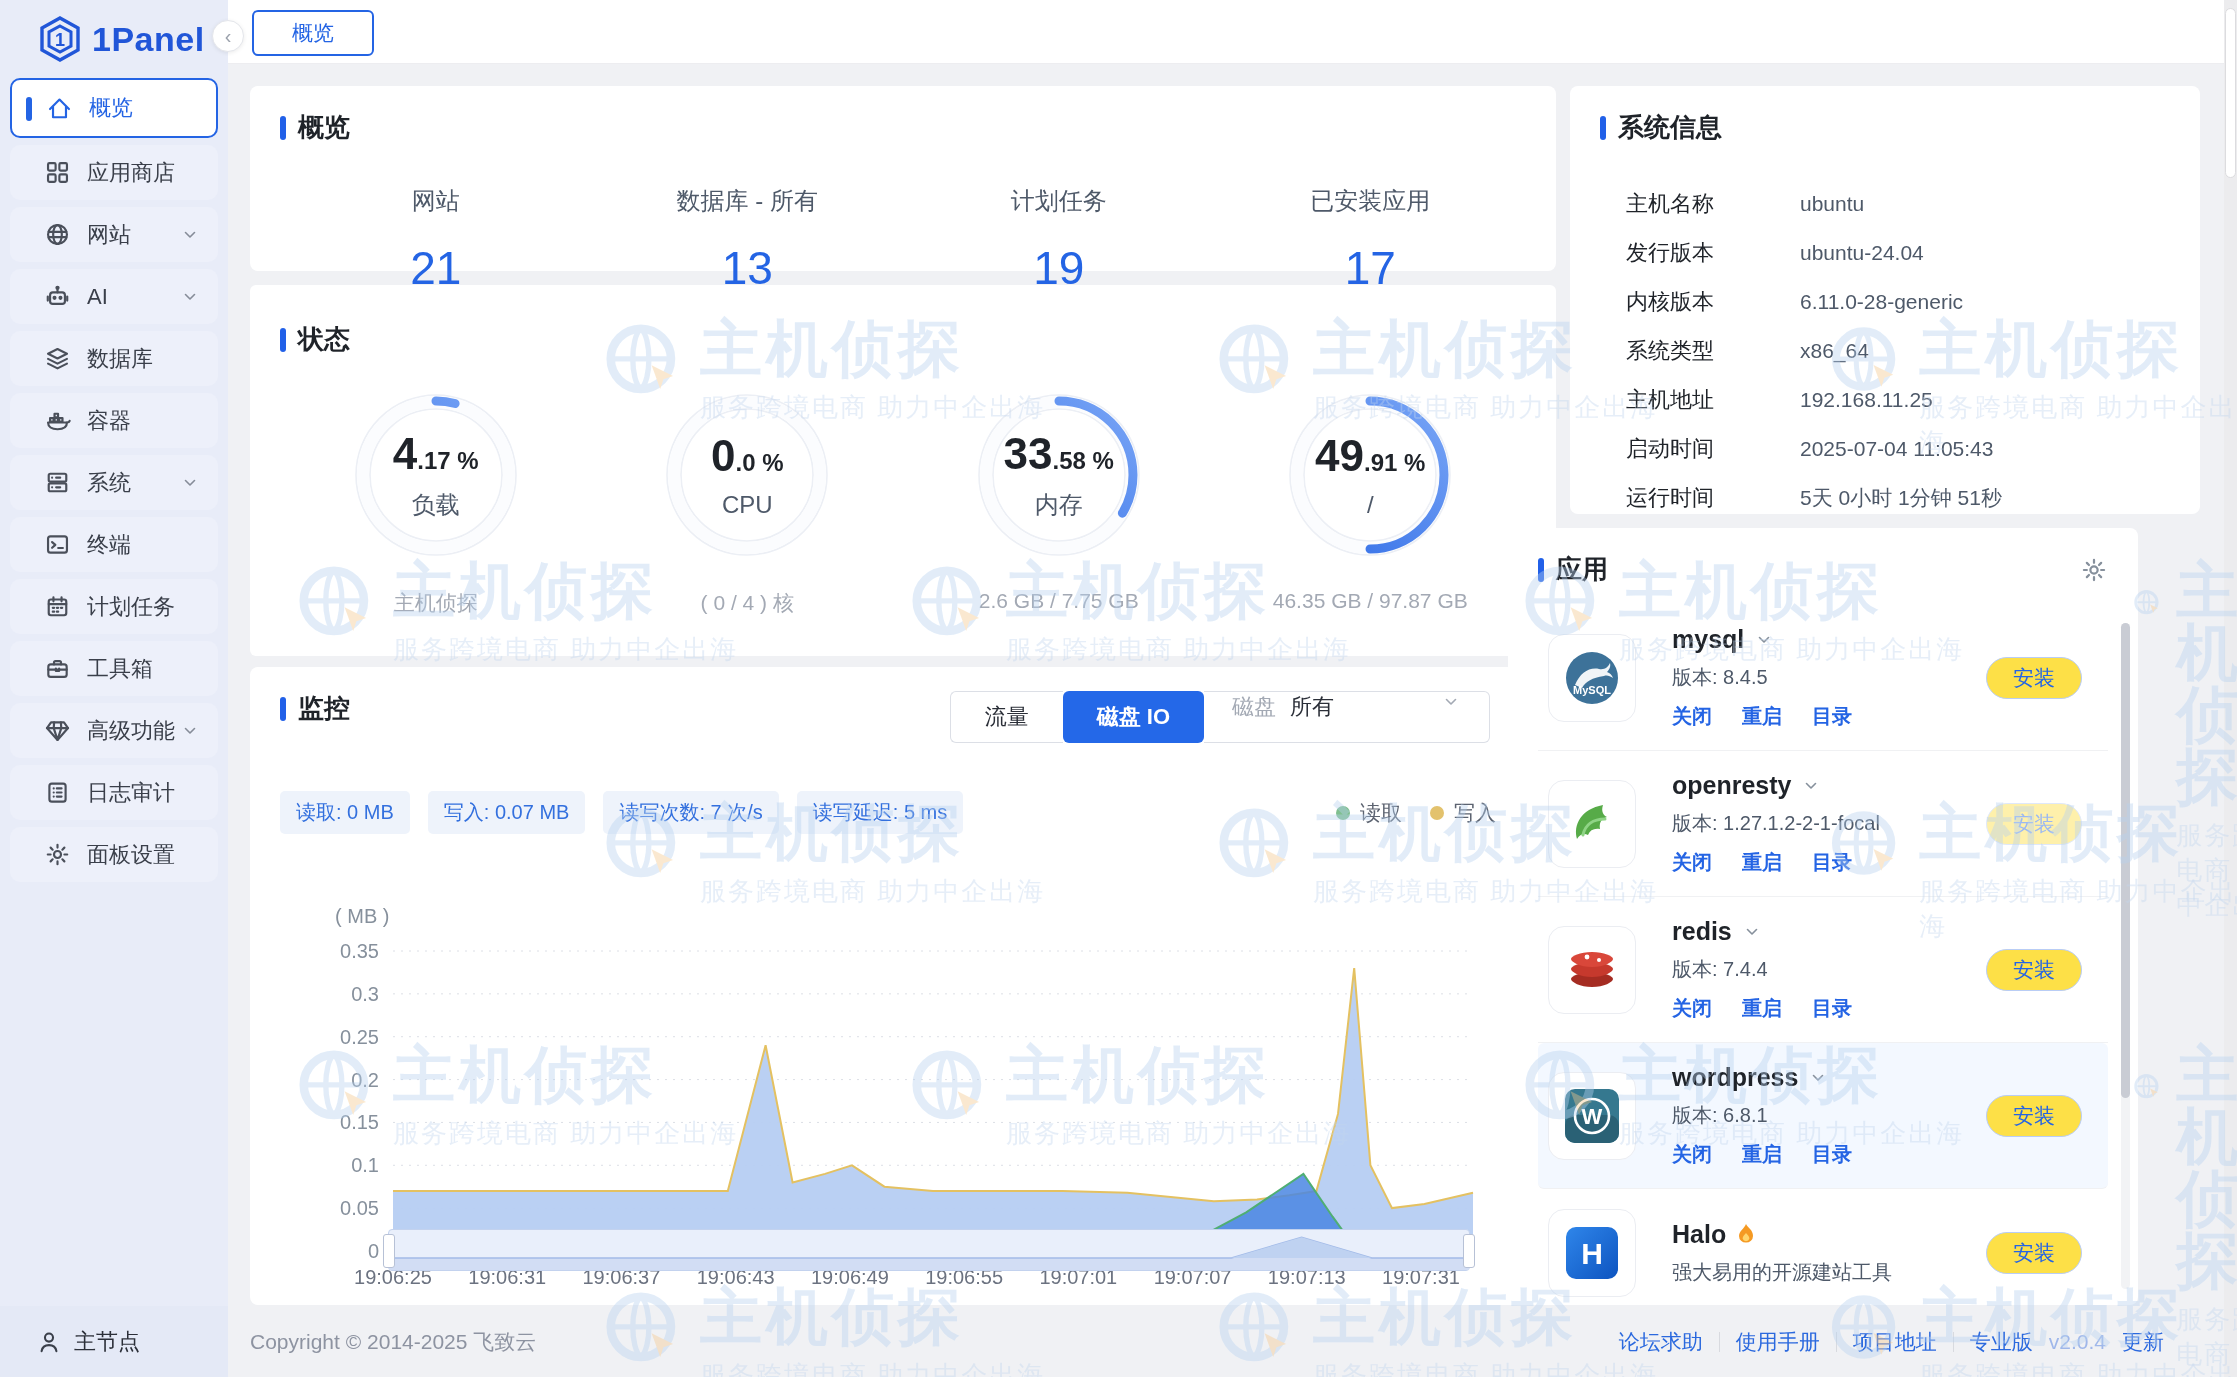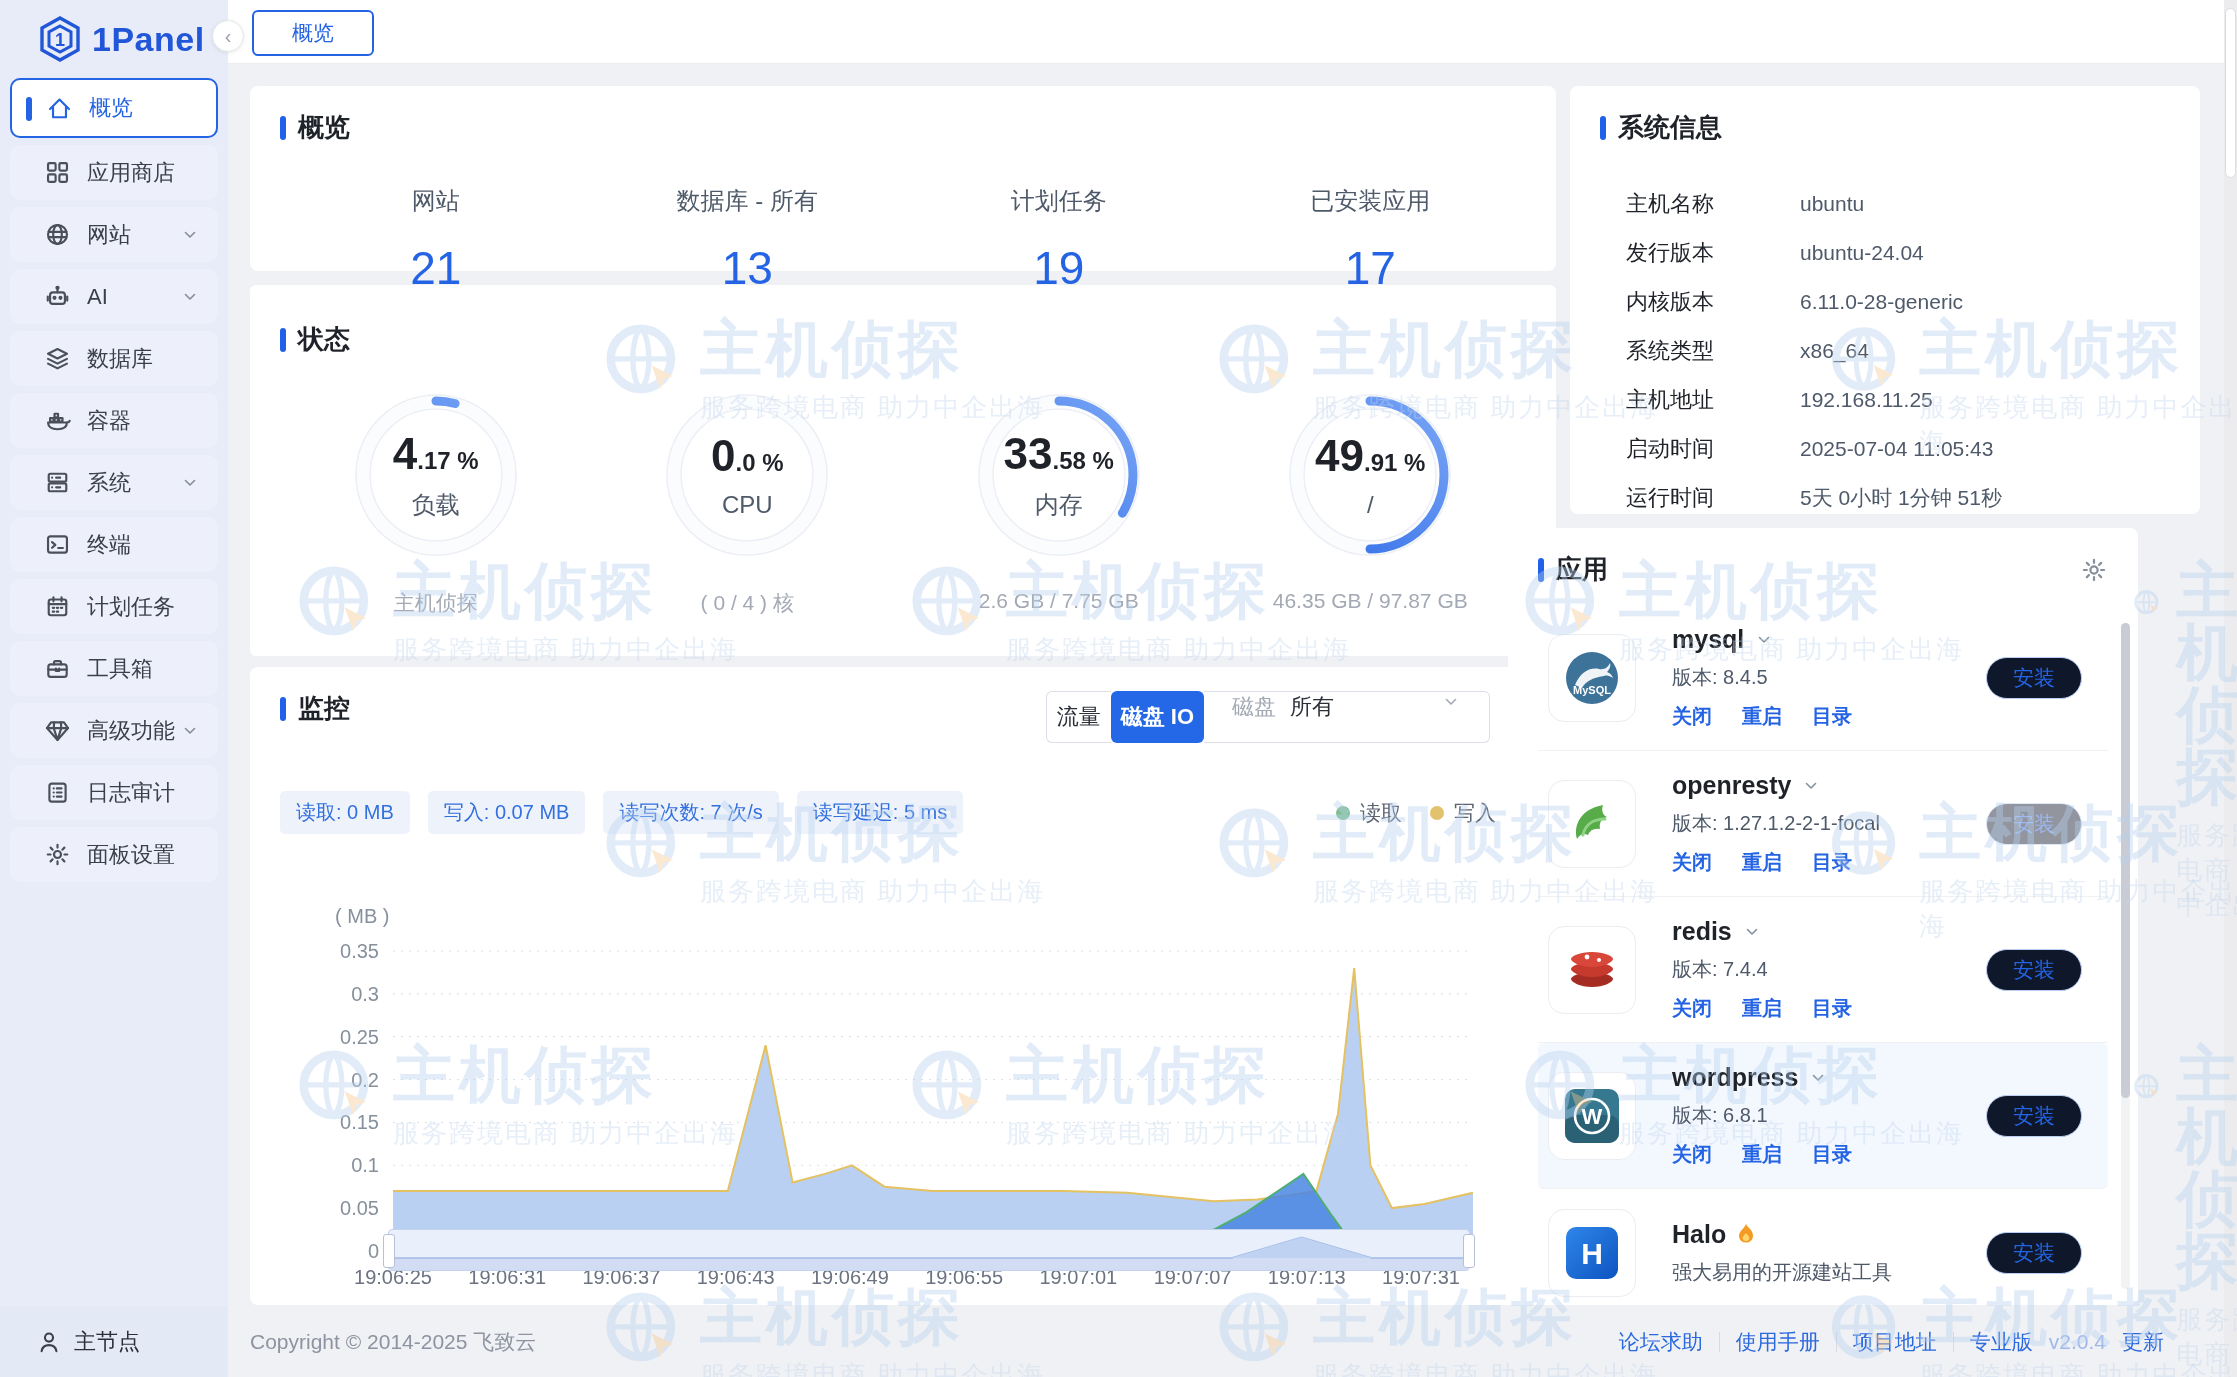--- a/index.html
+++ b/index.html
@@ -54,21 +54,21 @@
   .gauge-center { position:absolute; inset:0; display:flex; flex-direction:column; align-items:center; justify-content:center; }
   .g-num { color:#1f2329; font-weight:600; }
   .g-whole { font-size:44px; }
   .g-frac { font-size:24px; font-weight:600; }
   .g-label { font-size:24px; color:#4e5969; margin-top:10px; }
   .g-caption { margin-top:26px; font-size:21px; color:#a3a9b4; }
 
   
   .mon-head { display:flex; align-items:flex-start; justify-content:space-between; }
   .mon-controls { display:flex; margin-right:36px; }
-  .seg-btn { height:52px; padding:0 10px; display:flex; align-items:center; font-size:22px; cursor:pointer; }
+  .seg-btn { height:52px; padding:0 34px; display:flex; align-items:center; font-size:22px; cursor:pointer; }
   .seg-plain { border:1px solid #dcdfe6; border-right:none; border-radius:6px 0 0 6px; color:#2b2f38; background:#fff; }
   .seg-active { background:#2468e8; color:#fff; border-radius:6px; font-weight:bold; }
   .disk-select { height:52px; width:286px; border:1px solid #dcdfe6; border-left:none; border-radius:0 6px 6px 0; display:flex; padding:0 28px; font-size:22px; cursor:pointer; background:#fff; }
   .disk-select .ds-label { color:#a3a9b4; margin-right:14px; }
   .disk-select .ds-value { color:#2b2f38; flex:1; }
   .disk-select .mi-chevron { width:20px; height:20px; color:#a3a9b4; }
 
   .tags-row { display:flex; align-items:center; margin-top:48px; }
   .tag { background:#eef3fb; color:#3370de; font-size:20px; padding:8px 16px; border-radius:5px; margin-right:18px; }
   .legend { margin-left:auto; display:flex; align-items:center; gap:28px; margin-right:30px;text-align:right; }
@@ -93,21 +93,21 @@
   .app-row { position:relative; display:flex; align-items:center; padding:20px 26px 20px 10px; border-bottom:1px solid #f0f1f3; }
   .app-row.hl { background:#f3f8ff; border-radius:6px; }
   .app-icon { width:88px; height:88px; border:1px solid #ebedf2; border-radius:16px; background:#fff; display:flex; align-items:center; justify-content:center; flex:none; }
   .app-mid { margin-left:36px; flex:1; }
   .app-name-row { display:flex; align-items:center; gap:10px; font-size:25px; font-weight:bold; color:#1f2329; }
   .app-name-row .mi-chevron { width:20px; height:20px; color:#86909c; }
   .flame { width:20px; height:24px; }
   .app-sub { font-size:20px; color:#4e5969; margin-top:10px; }
   .app-actions { display:flex; gap:30px; margin-top:12px; }
   .app-action { color:#2464e4; font-size:20px; font-weight:bold; cursor:pointer; }
-  .install-btn { width:96px; height:42px; border-radius:21px; border:1px solid #b9cdf5; background:#0f172a; color:#2464e4; font-size:21px; display:flex; align-items:center; justify-content:center; cursor:pointer; flex:none; }
+  .install-btn { width:96px; height:42px; border-radius:21px; border:1px solid #b9cdf5; background:#fde047; color:#2464e4; font-size:21px; display:flex; align-items:center; justify-content:center; cursor:pointer; flex:none; }
   .install-btn.disabled { opacity:.45; }
   .apps-scroll { position:absolute; right:8px; top:95px; bottom:16px; width:9px; background:#f2f3f5; border-radius:5px; }
   .apps-thumb { position:absolute; left:0; top:0; width:9px; height:475px; background:#c9ccd4; border-radius:5px; }
 
   
   .footer { position:absolute; left:228px; top:1306px; width:1996px; height:71px; background:#f0f1f4; display:flex; align-items:center; z-index:10; }
   .copyright { margin-left:22px; color:#8d93a1; font-size:21px; }
   .foot-links { margin-left:auto; margin-right:60px; display:flex; align-items:center; gap:16px; font-size:21px; }
   .foot-link { color:#2b69de; cursor:pointer; }
   .foot-sep { width:1px; height:20px; background:#d8dadf; }

